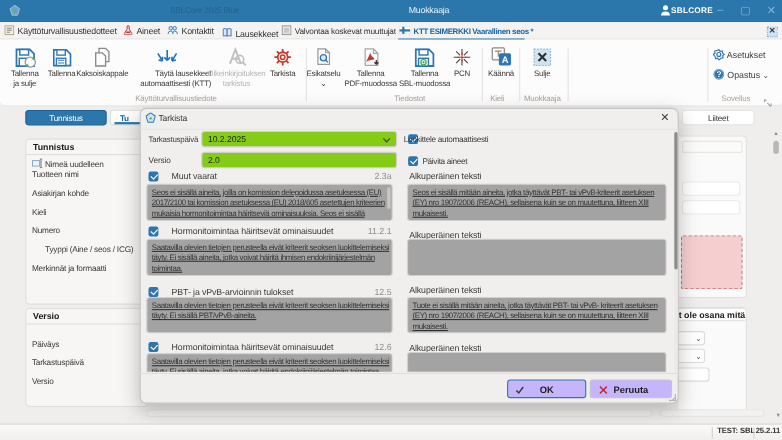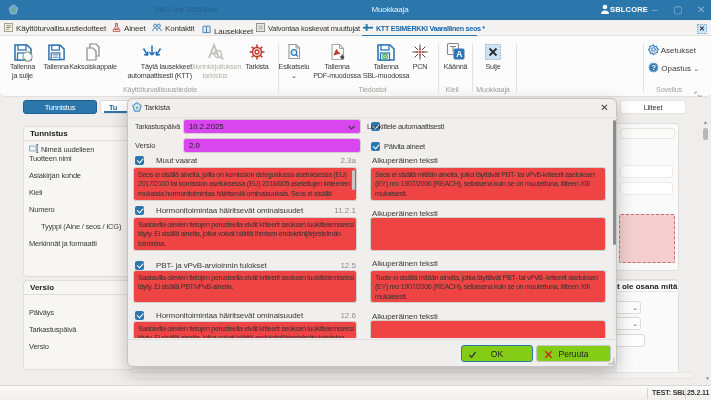--- a/index.html
+++ b/index.html
@@ -30,27 +30,27 @@
 .navtab{position:absolute;height:14px;border-radius:3px;font-size:7.5px;letter-spacing:-0.2px;display:flex;align-items:center;justify-content:center;}
 
 .panel{position:absolute;background:#f7f6f5;border:1px solid #e0dedc;border-radius:4px;}
 .phead{font-weight:bold;font-size:8px;line-height:8px;color:#1b1a19;padding:3px 0 2px 6px;border-bottom:1px solid #e0dedc;}
 .plabel{font-size:7.5px;letter-spacing:-0.2px;color:#3b3a39;padding-left:5px;white-space:nowrap;}
 
 #dialog{left:127px;top:98px;width:490px;height:269px;background:#f1efee;border:1px solid #c6c4c2;border-radius:6px;box-shadow:0 6px 18px rgba(0,0,0,.25);}
 #dlgtitle{position:absolute;left:0;top:0;width:100%;height:20px;border-bottom:1px solid #e5e3e1;}
 #dlgtitle .t{position:absolute;left:17px;top:5px;font-size:7.8px;letter-spacing:-0.1px;color:#333;}
 #dlgclose{position:absolute;right:6px;top:3px;width:13px;height:13px;font-size:10px;color:#3b3a39;text-align:center;line-height:13px;}
-.dfield{position:absolute;background:#d946ef;border:1px solid #d2cfcd;border-radius:3px;font-size:7.8px;color:#222;}
+.dfield{position:absolute;background:#84cc16;border:1px solid #d2cfcd;border-radius:3px;font-size:7.8px;color:#222;}
 .dlabel{position:absolute;font-size:8px;letter-spacing:-0.1px;color:#3b3a39;white-space:nowrap;}
 .cb{position:absolute;width:9px;height:9px;background:#2b76ae;border-radius:2px;}
 .cb:after{content:"";position:absolute;left:1.5px;top:2px;width:5px;height:2.5px;border-left:1.4px solid #fff;border-bottom:1.4px solid #fff;transform:rotate(-48deg);}
 .code{position:absolute;font-size:8px;color:#8f8c8a;text-align:right;}
-.dtext{position:absolute;background:#ef4444;border:1px solid #d2cfcd;border-radius:3px;font-size:7.2px;letter-spacing:-0.35px;line-height:9.5px;color:#333;padding:1.5px 4px;overflow:hidden;white-space:nowrap;}
-.dbtn{position:absolute;height:17px;background:#84cc16;border:1px solid #c8c6c4;border-radius:3px;font-size:8.5px;color:#222;display:flex;align-items:center;justify-content:center;}
+.dtext{position:absolute;background:#a3a3a3;border:1px solid #d2cfcd;border-radius:3px;font-size:7.2px;letter-spacing:-0.35px;line-height:9.5px;color:#333;padding:1.5px 4px;overflow:hidden;white-space:nowrap;text-decoration:underline;}
+.dbtn{position:absolute;height:17px;background:#c4b5fd;border:1px solid #c8c6c4;border-radius:3px;font-size:8.5px;color:#222;display:flex;align-items:center;justify-content:center;font-weight:bold;}
 
 #statusbar{left:0;top:385px;width:711px;height:15px;background:linear-gradient(#fbfafa,#f0efee);border-top:1px solid #dad8d6;}
 #statusbar .st{position:absolute;top:3px;font-size:7px;letter-spacing:-0.1px;font-weight:bold;color:#333;}
 .sdiv{position:absolute;top:2px;width:1px;height:11px;background:#d4d2d0;}
 </style></head>
 <body>
 <div id="app">
 
 <div class="abs" id="titlebar">
   <svg class="abs" style="left:8px;top:4px" width="11" height="11" viewBox="0 0 11 11">

